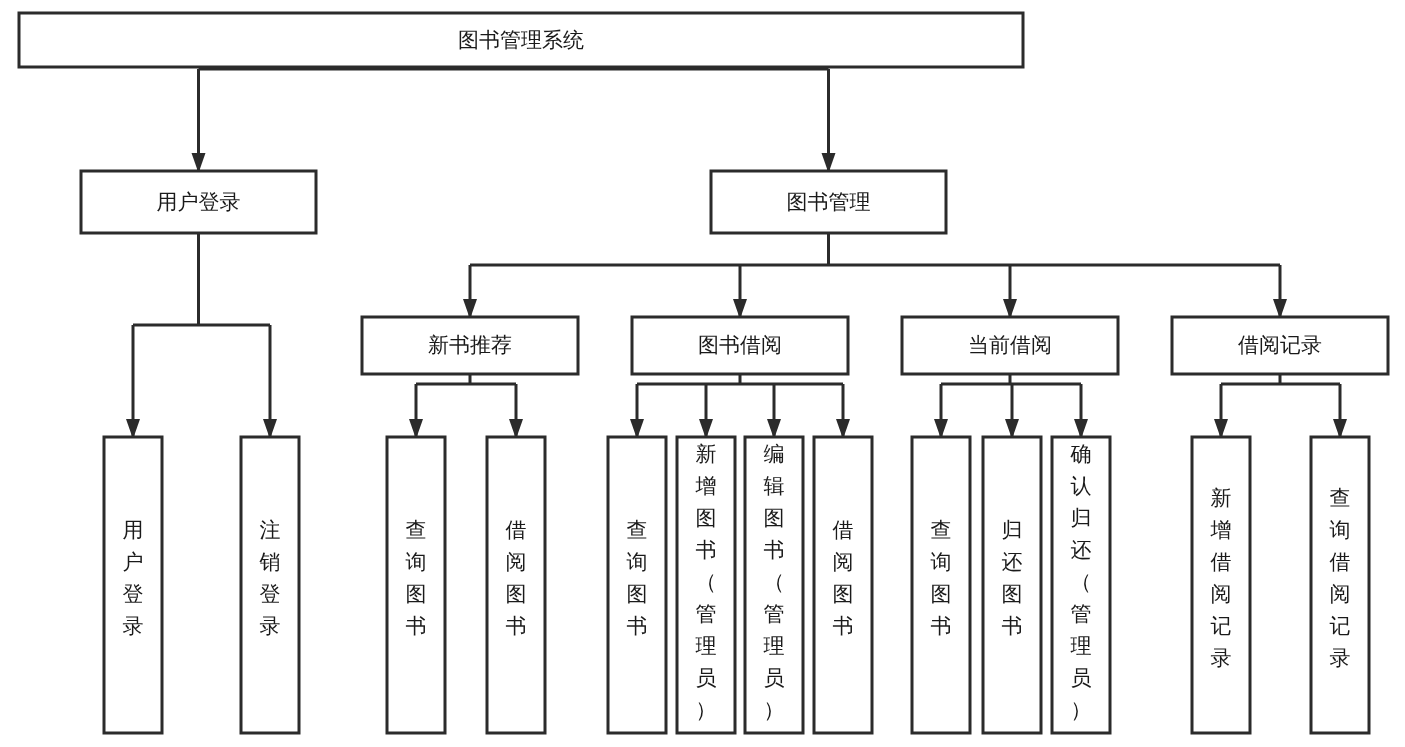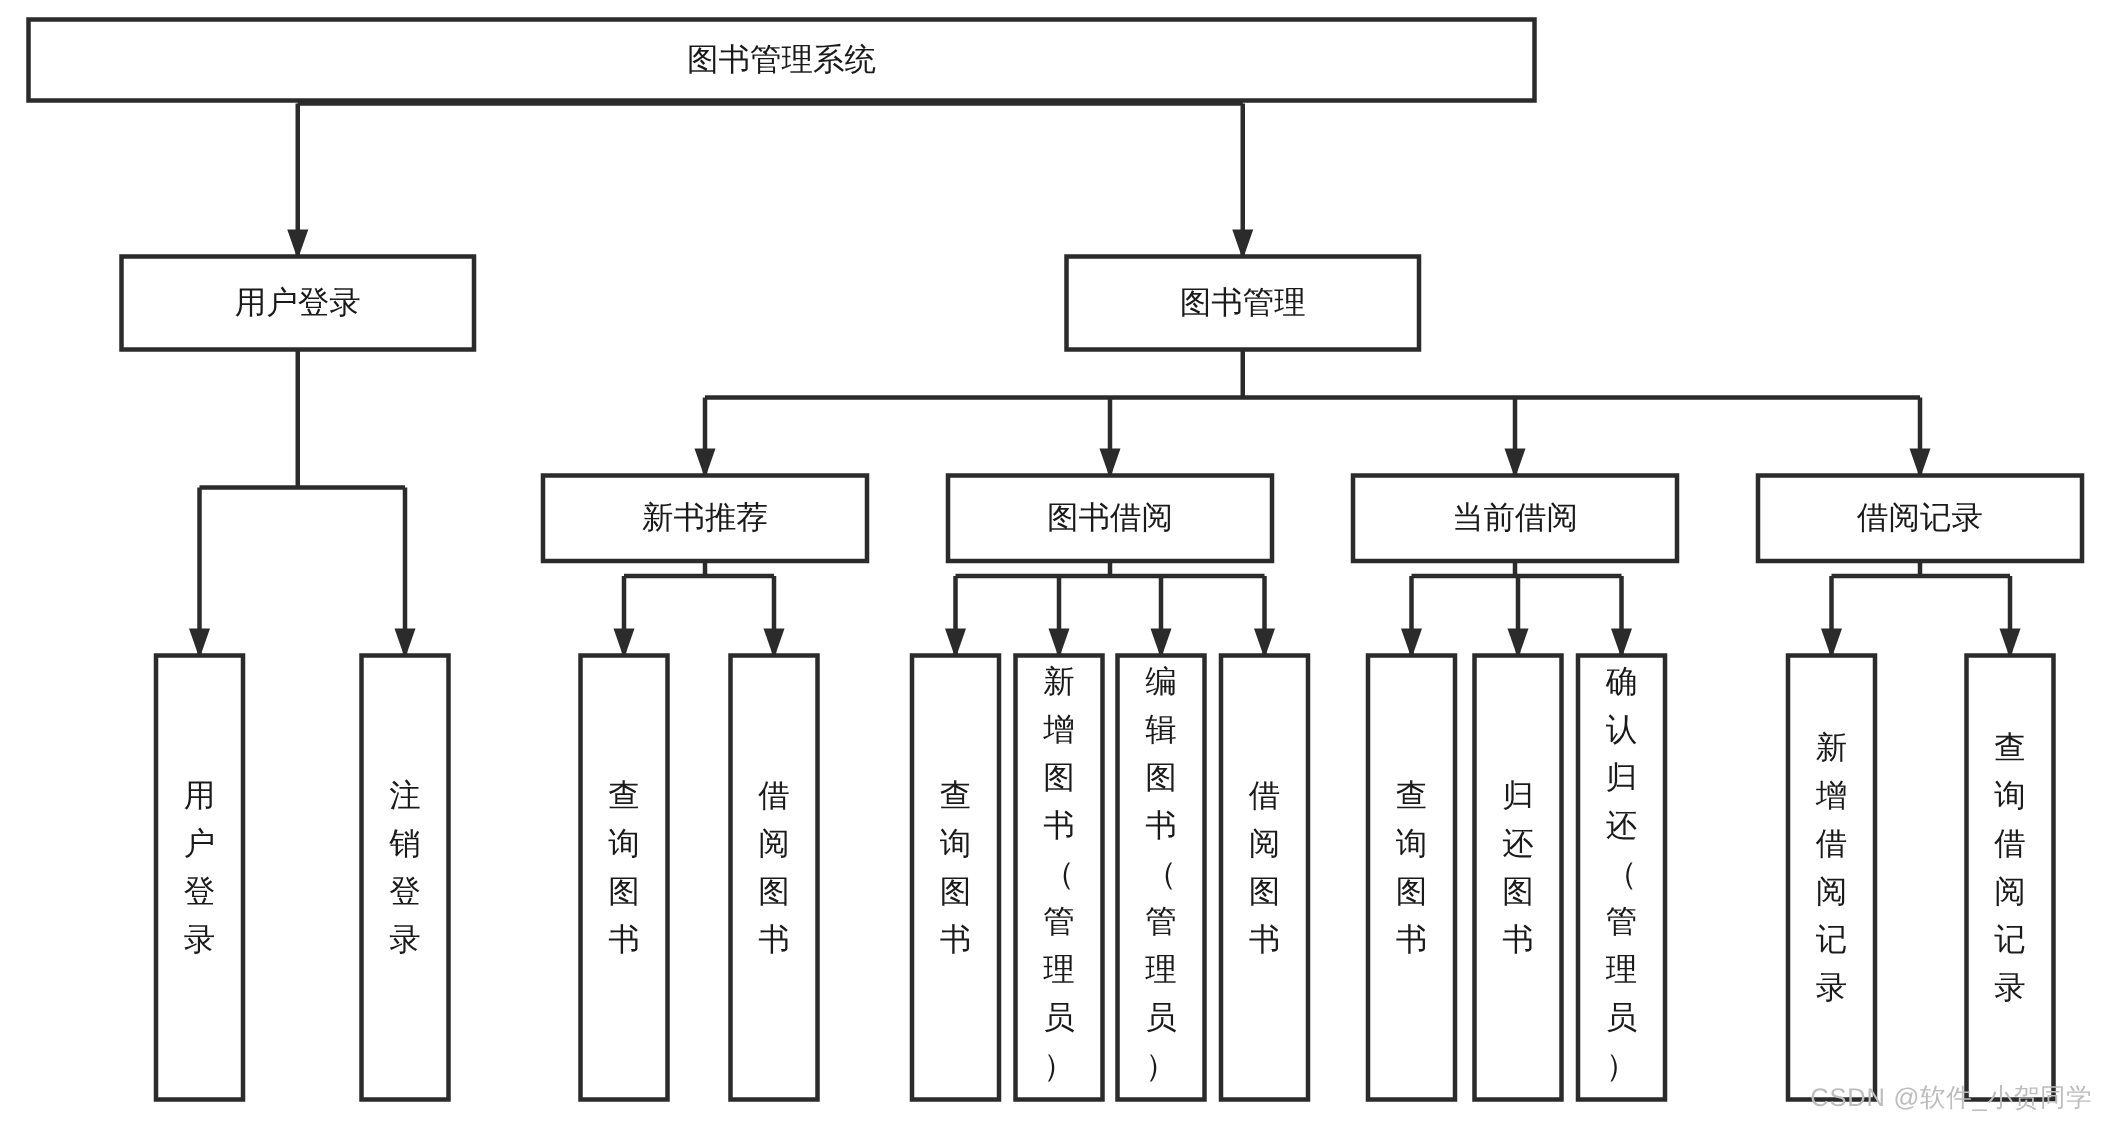--- a/index.html
+++ b/index.html
@@ -200,14 +200,13 @@
         <g>
           <rect x="1192" y="437" width="58" height="296" class="node-box"></rect>
           <text class="node-label-vertical"><tspan x="1221" y="505">新</tspan><tspan x="1221" y="537">增</tspan><tspan x="1221" y="569">借</tspan><tspan x="1221" y="601">阅</tspan><tspan x="1221" y="633">记</tspan><tspan x="1221" y="665">录</tspan></text>
         </g>
         <g>
           <rect x="1311" y="437" width="58" height="296" class="node-box"></rect>
           <text class="node-label-vertical"><tspan x="1340" y="505">查</tspan><tspan x="1340" y="537">询</tspan><tspan x="1340" y="569">借</tspan><tspan x="1340" y="601">阅</tspan><tspan x="1340" y="633">记</tspan><tspan x="1340" y="665">录</tspan></text>
         </g>
       </g>
   </svg>
-  <div class="watermark">CSDN @软件_小贺同学</div>
 </div>
 
 </body></html>

